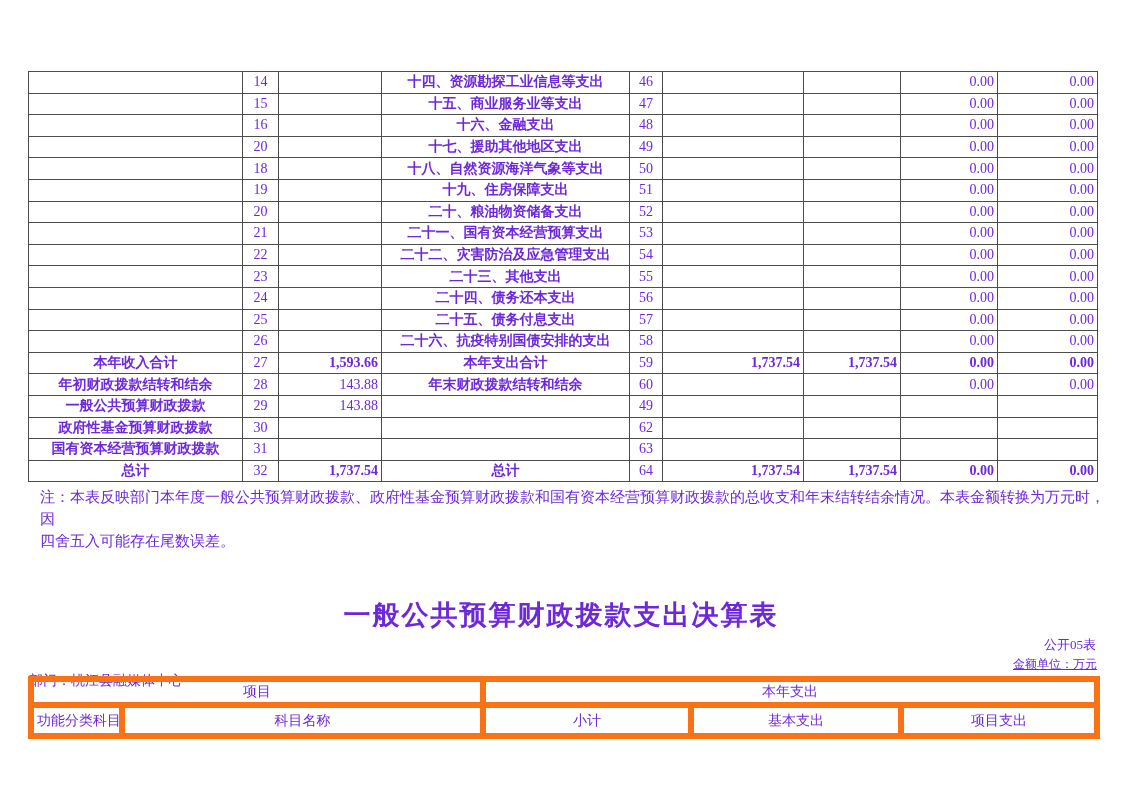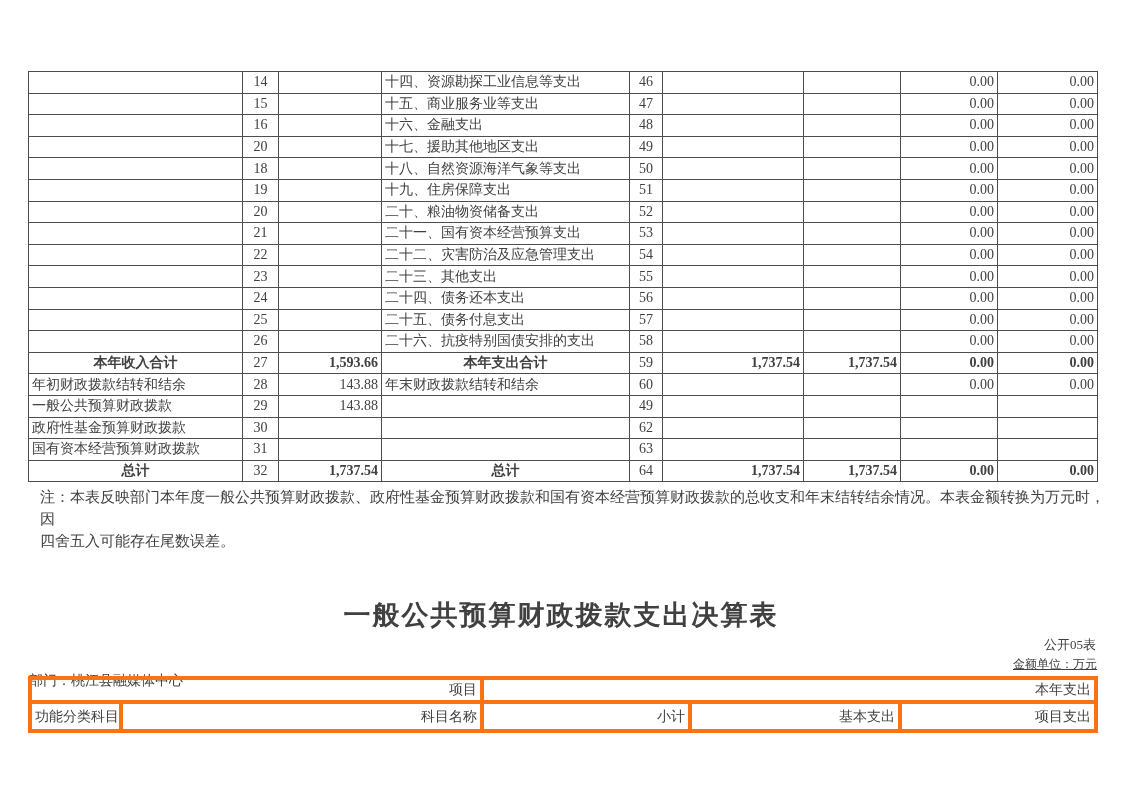--- a/index.html
+++ b/index.html
@@ -1,62 +1,62 @@
 <!DOCTYPE html>
 <html><head>
 <meta charset="utf-8">
 <style>
   html,body{margin:0;padding:0;background:#e8e8e8;}
   .page{
     position:relative;
     width:1122px;height:793px;
     background:#ffffff;
-    color:#404040;
+    color:#6d28d9;
     font-family:"Liberation Serif","DejaVu Serif",serif;
     overflow:hidden;
     margin:0 auto;
   }
   table{border-collapse:collapse;table-layout:fixed;position:absolute;}
   td{overflow:hidden;white-space:nowrap;}
 
   
   .t1{left:28px;top:71px;width:1069px;}
   .t1 td{
     border:1px solid #4d4d4d;
     height:20.6px;
     font-size:14px;
     line-height:14px;
     padding:0 3px;
   }
   .num{text-align:center;}
   .amt{text-align:right;}
-  .lbl{text-align:left;}
+  .lbl{text-align:center;font-weight:bold;}
   .b{font-weight:bold;}
   .c{text-align:center;margin-left:15px;}
 
   
   .note{
     position:absolute;left:40px;top:486px;width:1072px;
     font-size:15px;line-height:22px;text-align:left;
   }
 
   
   .title2{
     position:absolute;left:28px;top:597px;width:1066px;
     text-align:center;font-size:27px;font-weight:bold;letter-spacing:2px;
   }
   .code{position:absolute;right:26px;top:636px;font-size:13px;font-family:Liberation Serif, serif;}
   .unit{position:absolute;right:25px;top:656px;font-size:12px;text-decoration:underline;}
   .dept{position:absolute;left:29px;top:656px;font-size:14px;margin-top:16px;}
 
   .t2{left:28px;top:676px;width:1066px;}
   .t2 td{
-    border:4px solid #f97316;
+    border:6px solid #f97316;
     font-size:14px;line-height:14px;
-    text-align:right;padding:0 3px;
+    text-align:center;padding:0 3px;
   }
   .t2 .r1 td{height:20px;}
   .t2 .r2 td{height:25px;}
 </style>
 </head>
 <body>
 
 <div class="page">
 
   <table class="t1">

